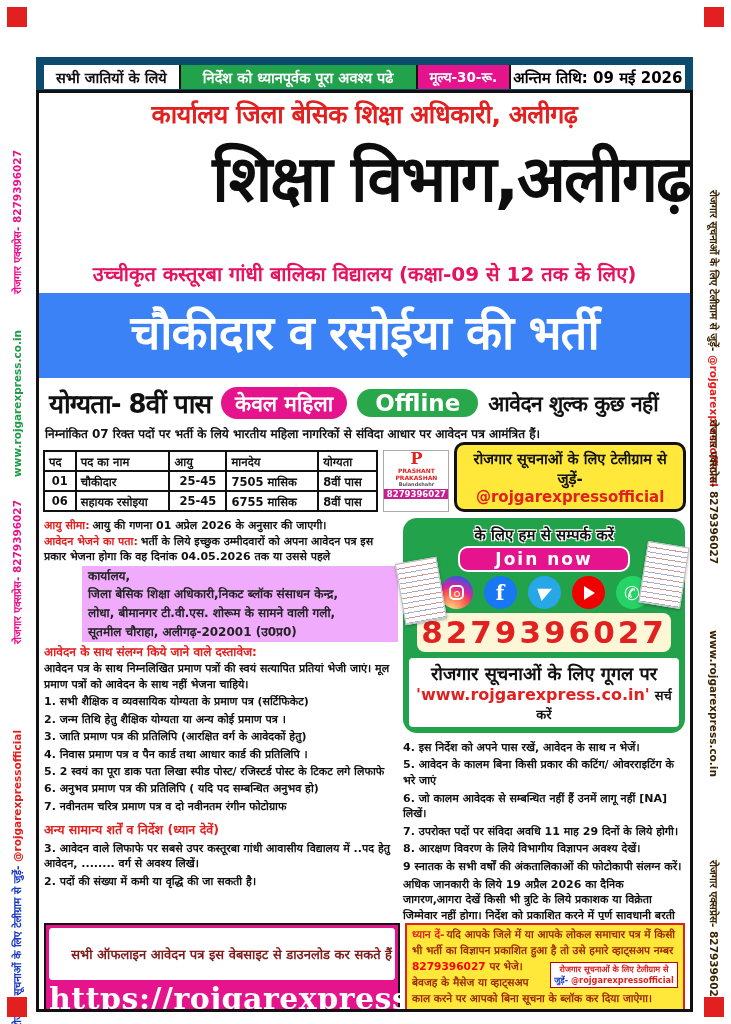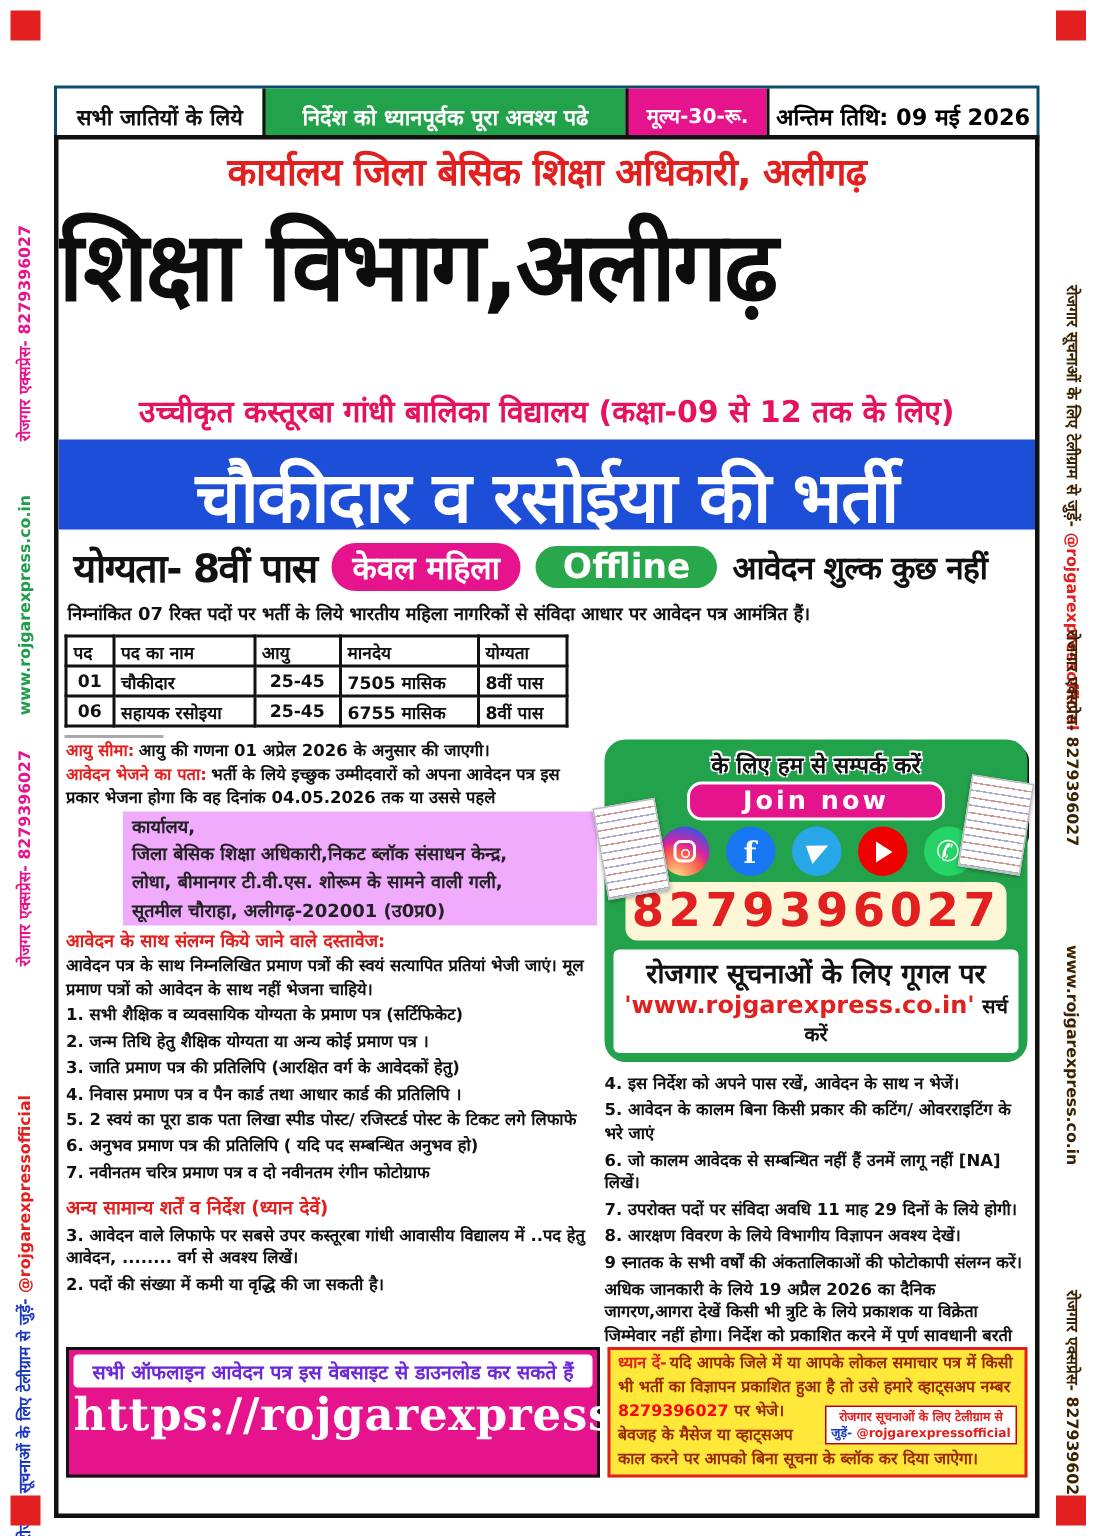--- a/index.html
+++ b/index.html
@@ -17,49 +17,49 @@
   .rail.left { left:0; } .rail.right { right:0; }
   .vtext { position:absolute; font-size:10.5px; font-weight:bold; white-space:nowrap;
            left:50%; }
   .rail.left .vtext { writing-mode:vertical-rl; transform:translateX(-50%) rotate(180deg); }
   .rail.right .vtext { writing-mode:vertical-rl; transform:translateX(-50%); }
   .c-mag { color:#e6148c; } .c-grn { color:#1f9d4b; } .c-blue { color:#1a39c0; }
   .c-red { color:#e1201f; } .c-dark { color:#3a2300; }
 
   
   .topbar { position:absolute; left:36px; top:57px; width:657px; height:40px;
-            border:2px solid #0c4a6e; display:flex; background:#fff; }
+            border:8px solid #0c4a6e; display:flex; background:#fff; }
   .topbar .cell { display:flex; align-items:center; justify-content:center;
                   font-weight:bold; font-size:14.5px; height:100%; border-left:2px solid #111; }
   .topbar .cell:first-child { border-left:none; }
   .cell.w1 { flex:0 0 21%; color:#111; }
   .cell.w2 { flex:0 0 37%; background:#23a24c; color:#fff; }
   .cell.w3 { flex:0 0 14.5%; background:#e6148c; color:#fff; font-size:13.5px;text-align:center; }
   .cell.w4 { flex:1; color:#000; font-size:15px; }
 
   
   .main { position:absolute; left:36px; top:90px; width:657px; height:922px;
           border:3px solid #111; background:#fff; overflow:hidden; }
   .office-line { color:#e1201f; font-weight:bold; font-size:25px; text-align:center;
                  padding-top:3px; letter-spacing:-0.5px; }
-  .main-title  { color:#0d0d0d; font-weight:bold; font-size:64px; text-align:left;
+  .main-title  { color:#0d0d0d; font-weight:bold; font-size:64px; text-align:right;
                  line-height:1.55; letter-spacing:-2px; height:126px; overflow:hidden; }
   .subtitle { color:#e6125f; font-weight:bold; font-size:20px; text-align:center; padding:4px 0 2px; }
-  .banner { background:#1d4ed8; color:#fff; font-weight:bold; font-size:47px;
-            text-align:center; height:60px; line-height:80px; margin-top:4px; letter-spacing:-1px; }
+  .banner { background:#3b82f6; color:#fff; font-weight:bold; font-size:47px;
+            text-align:center; height:85px; line-height:80px; margin-top:4px; letter-spacing:-1px; }
   .qual-row { display:flex; align-items:center; gap:10px; padding:5px 10px 2px; height:46px; }
   .qual-text { font-weight:bold; font-size:26px; color:#111; letter-spacing:-1px; }
   .pill { color:#fff; font-weight:bold; border-radius:20px; padding:2px 14px; white-space:nowrap; }
   .pill.mag { background:#e6148c; font-size:21px; }
   .pill.grn { background:#28a74b; font-size:23px; padding:1px 18px; }
   .fee-text { font-weight:bold; font-size:21px; color:#111; letter-spacing:-0.5px; }
   .intro { font-size:12px; font-weight:bold; padding:1px 6px 2px; color:#111; }
 
   
-  .table-row { display:flex; padding:4px 4px; gap:5px; align-items:flex-start; height:72px;flex-direction:column; }
+  .table-row { display:flex; padding:4px 4px; gap:5px; align-items:flex-end; height:72px; }
   table.jobs { border-collapse:collapse; width:336px; }
   table.jobs th, table.jobs td { border:2px solid #111; font-size:11.5px; font-weight:bold;
        padding:1px 4px; color:#111; text-align:left; height:20px; }
   table.jobs td.num, table.jobs td.ctr { text-align:center; }
   .stamp { width:66px; height:62px; border:1px solid #aaa; background:#fff; text-align:center;
            font-weight:bold; overflow:hidden; }
   .stamp .p-init { color:#e1201f; font-size:16px; font-weight:bold; font-family:"DejaVu Serif","Liberation Serif",serif; line-height:1; }
   .stamp .p-name { color:#e1201f; font-size:6px; line-height:1.2; }
   .stamp .p-place { color:#555; font-size:5px; }
   .stamp .p-ribbon { background:#c81f8e; color:#fff; font-size:8.5px; margin-top:2px; }
@@ -114,22 +114,22 @@
       background-image:repeating-linear-gradient(#fff 0 4px, #c99 4px 5px, #fff 5px 9px, #aac 9px 10px); }
   .clipping.cl-l { left:-3px; top:42px; transform:rotate(-10deg); }
   .clipping.cl-r { right:0px; top:26px; transform:rotate(9deg); }
   .ritems { margin-top:7px; }
   .ritem { font-size:11px; font-weight:600; line-height:1.42; margin-top:2px; color:#111; }
   .rfoot { font-size:11px; font-weight:600; line-height:1.42; margin-top:2px; color:#111; }
 
   
   .bottom-row { display:flex; gap:5px; padding:3px 5px 0; }
   .dl-box { width:356px; border:2px solid #111; background:#e6148c; padding:3px; }
-  .dl-strip { background:#fff; border:1px solid #fff; color:#6d28d9; font-weight:bold;
-      font-size:13px; text-align:center; padding:1px 2px; border-radius:3px; }
+  .dl-strip { background:#fff; border:1px solid #fff; color:#7f1d1d; font-weight:bold;
+      font-size:13px; text-align:right; padding:16px 2px; border-radius:3px; }
   .dl-url { color:#fff; font-weight:bold; font-size:30px; text-align:center; padding-top:1px;
       font-family:"DejaVu Serif","Liberation Serif",serif; letter-spacing:0.5px; }
   .warn-box { flex:1; background:#ffe83a; border:2px solid #e1201f; padding:2px 5px;
       font-size:10.6px; font-weight:bold; color:#9c2800; line-height:1.5; }
   .warn-label { color:#e1201f; margin-right:2px; }
   .warn-phone { color:#ff0000; }
   .mini-tg { float:right; width:128px; background:#fff; border:1px solid #c00000;
       margin:3px 0 0 5px; padding:1px 2px; text-align:center; font-size:8.2px; line-height:1.35; }
   .mini-tg .m1 { color:#e1201f; }
   .mini-tg .m2 { color:#1a39c0; }

